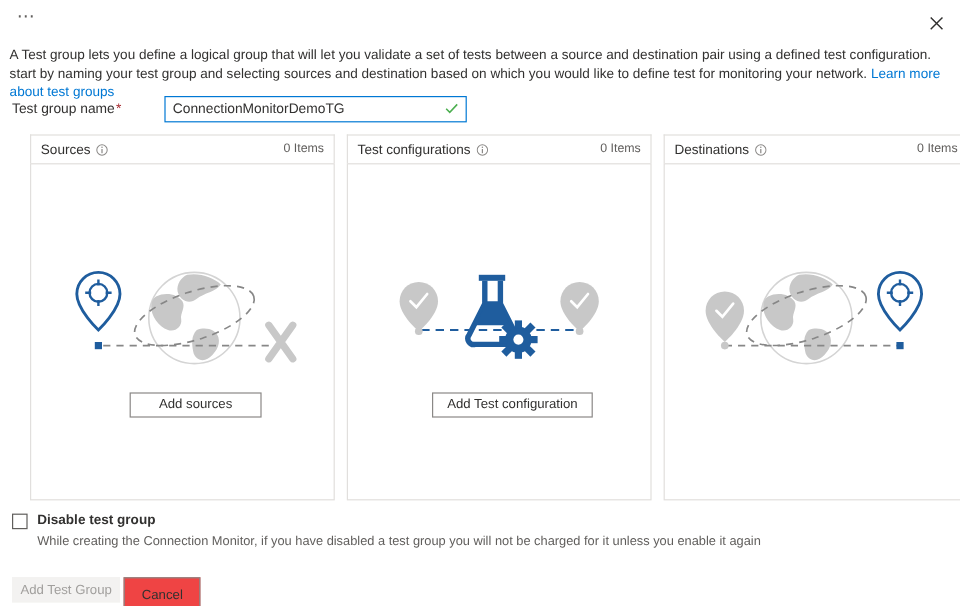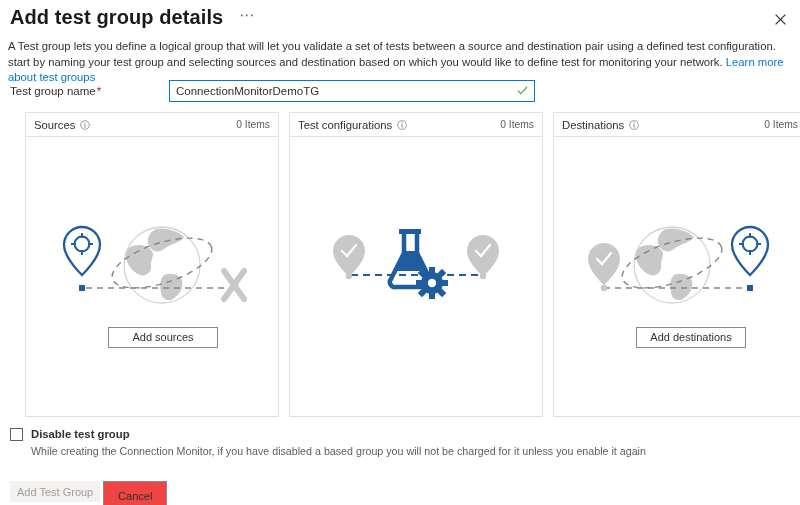--- a/index.html
+++ b/index.html
@@ -69,35 +69,34 @@
   }
 
   
   .field-row {
     position: absolute;
     top: 80px;
     left: 10px;
     width: 782px;
     display: flex;
     align-items: center;
-    gap: 32px;
   }
   .field-label {
     font-size: 11.5px;
     color: #323130;
     width: 127px;
     flex: 0 0 127px;
   }
   .req-star {
     color: #a4262c;
     margin-left: 1px;
   }
   .text-input-wrap {
     position: relative;
-    width: 366px;
+    width: 252px;
     height: 22px;
     border: 1px solid #0078d4;
     background: #ffffff;
     box-sizing: border-box;
     display: flex;
     align-items: center;
   }
   .text-input-wrap input {
     border: 0;
     outline: 0;
@@ -253,21 +252,20 @@
     font-family: "Liberation Sans", sans-serif;
     font-size: 11px;
     cursor: pointer;
     box-sizing: border-box;
   }
 </style>
 </head>
 <body>
 
 <div class="page-title-row">
-  <div class="page-title">Add test group details</div>
   <div class="ellipsis-button">⋯</div>
 </div>
 
 <div class="close-button">
   <svg width="11" height="11" viewBox="0 0 11 11" aria-hidden="true">
     <path d="M0.6 0.6 L10.4 10.4 M10.4 0.6 L0.6 10.4" stroke="#323130" stroke-width="1.2" fill="none"></path>
   </svg>
 </div>
 
 <div class="description">
@@ -364,20 +362,21 @@
             <rect x="108" y="79" width="6" height="7"></rect>
             <rect x="95" y="67" width="7" height="6"></rect>
             <rect x="120" y="67" width="7" height="6"></rect>
             <rect x="98" y="57" width="6" height="7" transform="rotate(-45 101 60)"></rect>
             <rect x="118" y="76" width="6" height="7" transform="rotate(-45 121 80)"></rect>
             <rect x="118" y="57" width="6" height="7" transform="rotate(45 121 60)"></rect>
             <rect x="98" y="76" width="6" height="7" transform="rotate(45 101 80)"></rect>
           </g>
         </svg>
       </div>
+      <button class="card-action-button">Add Test configuration</button>
     </div>
   </div>
 
   <div class="card">
     <div class="card-header">
       <span class="card-header-title">Destinations</span>
       <span class="info-icon">
         <svg width="10" height="10" viewBox="0 0 12 12" aria-hidden="true">
           <circle cx="6" cy="6" r="5.2" fill="none" stroke="#8a8886" stroke-width="1"></circle>
           <circle cx="6" cy="3.3" r="0.75" fill="#8a8886"></circle>
@@ -402,30 +401,29 @@
           <path d="M24 30 c9,0 16,7 16,16 c0,12 -16,26 -16,26 c0,0 -16,-14 -16,-26 c0,-9 7,-16 16,-16 z" fill="#c8c8c8"></path>
           <path d="M17 46 L22 51 L31 40" stroke="#ffffff" stroke-width="2.2" fill="none" stroke-linecap="round"></path>
           <circle cx="24" cy="75" r="3.2" fill="#c8c8c8"></circle>
 
           <path d="M170 14 c10,0 18,8 18,18 c0,13 -18,30 -18,30 c0,0 -18,-17 -18,-30 c0,-10 8,-18 18,-18 z" fill="none" stroke="#1f5d9e" stroke-width="2.4"></path>
           <circle cx="170" cy="31" r="7.4" fill="none" stroke="#1f5d9e" stroke-width="2"></circle>
           <path d="M170 20 L170 25 M170 37 L170 42 M159 31 L164 31 M176 31 L181 31" stroke="#1f5d9e" stroke-width="2" fill="none"></path>
           <rect x="167" y="72" width="6" height="6" fill="#1f5d9e"></rect>
         </svg>
       </div>
-      <button class="card-action-button">Add destinations</button>
     </div>
   </div>
 
 </div>
 
 <div class="disable-row">
   <div class="checkbox"></div>
   <div class="disable-texts">
     <div class="disable-label">Disable test group</div>
-    <div class="disable-help">While creating the Connection Monitor, if you have disabled a based group you will not be charged for it unless you enable it again</div>
+    <div class="disable-help">While creating the Connection Monitor, if you have disabled a test group you will not be charged for it unless you enable it again</div>
   </div>
 </div>
 
 <div class="footer">
   <button class="btn-primary-disabled" disabled="">Add Test Group</button>
   <button class="btn-secondary">Cancel</button>
 </div>
 
 </body></html>

